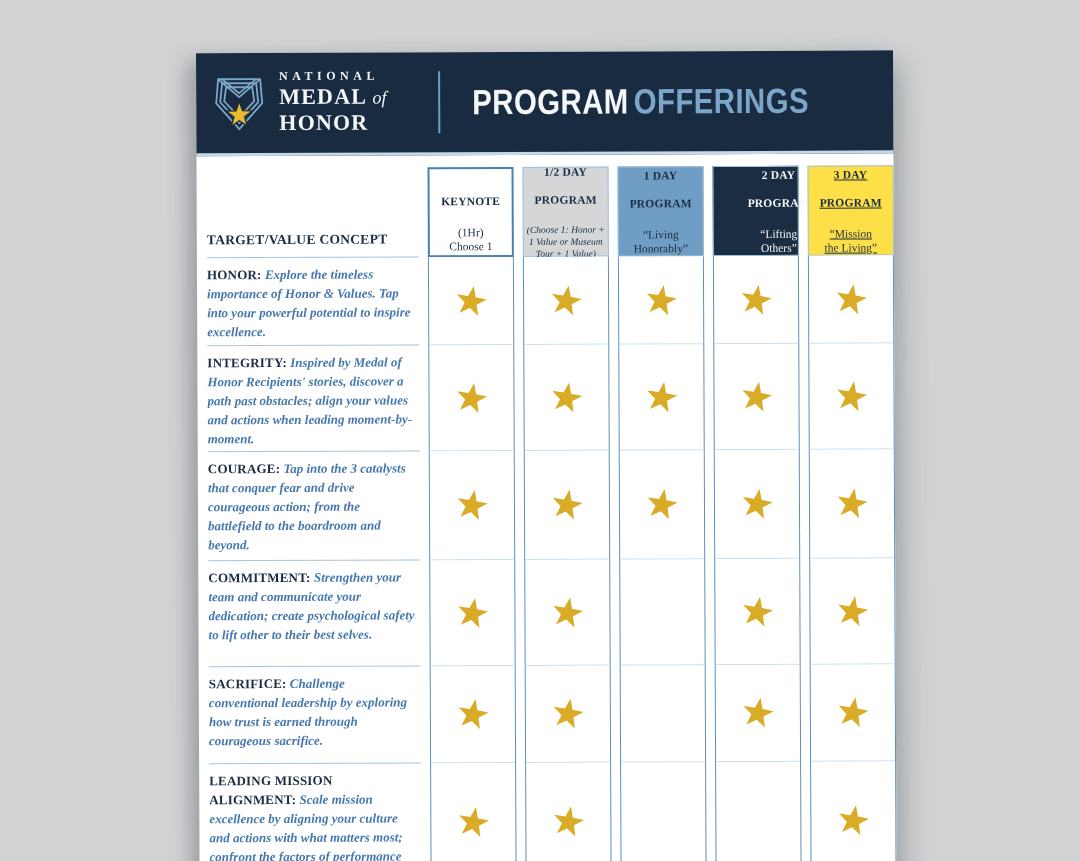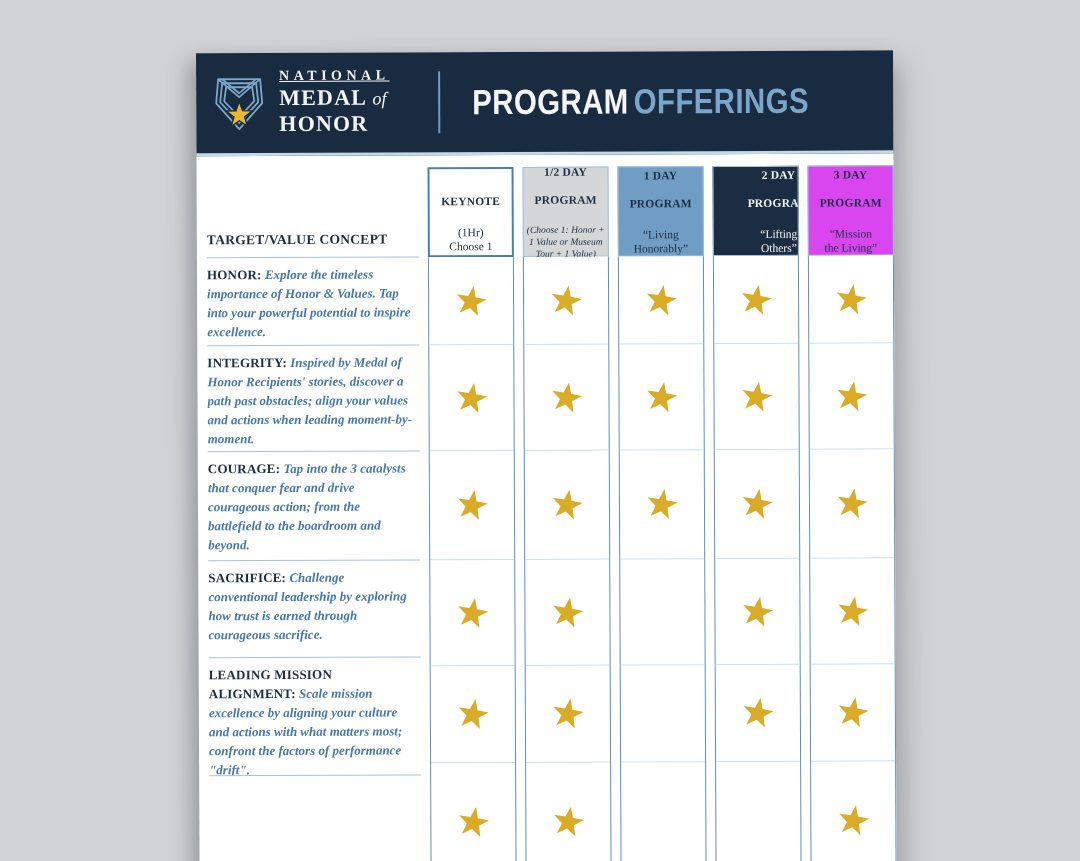--- a/index.html
+++ b/index.html
@@ -6,21 +6,21 @@
   .stage{position:relative;width:1080px;height:861px;background:#d1d2d4;overflow:hidden;
          font-family:"Liberation Serif", serif;}
   .sheet{position:absolute;left:196px;top:52px;width:697px;height:900px;background:#ffffff;
          transform:rotate(-0.25deg);transform-origin:45% 0;
          box-shadow:-9px 8px 20px rgba(95,97,104,.42), 10px 14px 26px rgba(95,97,104,.33);}
   
   .band{height:100px;background:#192b40;border-bottom:3px solid #c3d8e9;
         display:flex;align-items:center;padding:0 20px 0 16px;box-sizing:content-box;}
   .medal{flex:none;margin-right:13px;}
   .brand-text{color:#f4f6f8;line-height:1.18;}
-  .b1{font-size:14px;letter-spacing:4.5px;font-weight:600;text-decoration:underline;}
+  .b1{font-size:12px;letter-spacing:4.5px;font-weight:600;}
   .b2{font-size:22px;letter-spacing:1.2px;font-weight:700;margin:1px 0;}
   .b2 .of{font-style:italic;font-weight:400;font-size:18px;letter-spacing:0;}
   .b3{font-size:12px;letter-spacing:4.2px;font-weight:600;}
   .divider{width:2px;height:62px;background:#6f9cc4;margin:0 32px 0 30px;flex:none;}
   .title{font-family:"Liberation Sans", sans-serif;font-weight:700;font-size:35px;
          color:#f4f6f8;white-space:nowrap;transform:scaleX(.84);transform-origin:left center;
          letter-spacing:.5px;}
   .t-blue{color:#7ba6c9;margin-left:6px;}
   
   .table-wrap{display:flex;padding:12px 8px 0 10px;gap:9px;}
@@ -74,20 +74,21 @@
       </div>
     </header>
 
     <div class="table-wrap">
       <div class="labels">
         <div class="corner">TARGET/VALUE CONCEPT</div>
         <div id="row-labels">
             <div class="row-label" style="height: 88px;"><span class="term">HONOR:</span> <span class="desc">Explore the timeless importance of Honor &amp; Values. Tap into your powerful potential to inspire excellence.</span></div>
             <div class="row-label" style="height: 106px;"><span class="term">INTEGRITY:</span> <span class="desc">Inspired by Medal of Honor Recipients' stories, discover a path past obstacles; align your values and actions when leading moment-by-moment.</span></div>
             <div class="row-label" style="height: 109px;"><span class="term">COURAGE:</span> <span class="desc">Tap into the 3 catalysts that conquer fear and drive courageous action; from the battlefield to the boardroom and beyond.</span></div>
+            <div class="row-label" style="height: 106px;"><span class="term">COMMITMENT:</span> <span class="desc">Strengthen your team and communicate your dedication; create psychological safety to lift other to their best selves.</span></div>
             <div class="row-label" style="height: 97px;"><span class="term">SACRIFICE:</span> <span class="desc">Challenge conventional leadership by exploring how trust is earned through courageous sacrifice.</span></div>
             <div class="row-label" style="height: 118px;"><span class="term">LEADING MISSION ALIGNMENT:</span> <span class="desc">Scale mission excellence by aligning your culture and actions with what matters most; confront the factors of performance "drift".</span></div>
           </div>
       </div>
       <div id="strips" style="display:flex;gap:9px;">
           <div class="strip">
     <div class="colhead keynote-border" style="background: rgb(255, 255, 255); color: rgb(27, 45, 66);">
               <div class="ch-bold">KEYNOTE</div>
               <div class="ch-subwrap">
                 <div class="ch-sub">(1Hr)</div>
@@ -232,21 +233,21 @@
               </div>
               <div class="cell" style="height: 97px;">
                 <svg class="star" viewBox="0 0 34 32" width="34" height="32" aria-hidden="true">
                   <polygon transform="rotate(10 17 16)" fill="#d9ab27" points="17,0.5 20.8,11.3 32.2,11.6 23.1,18.5 26.4,29.4 17,22.9 7.6,29.4 10.9,18.5 1.8,11.6 13.2,11.3"></polygon>
                 </svg>
               </div>
               <div class="cell" style="height: 118px;"></div>
             </div>
   </div>
           <div class="strip">
-    <div class="colhead" style="background: #d946ef; color: rgb(27, 45, 66);">
+    <div class="colhead" style="background: #fde047; color: rgb(27, 45, 66); text-decoration: underline;">
               <div class="ch-bold">3 DAY</div>
               <div class="ch-bold">PROGRAM</div>
               <div class="ch-subwrap">
                 <div class="ch-sub">“Mission</div>
                 <div class="ch-sub">the Living”</div>
               </div>
             </div>
     <div class="cells">
               <div class="cell" style="height: 88px;">
                 <svg class="star" viewBox="0 0 34 32" width="34" height="32" aria-hidden="true">

